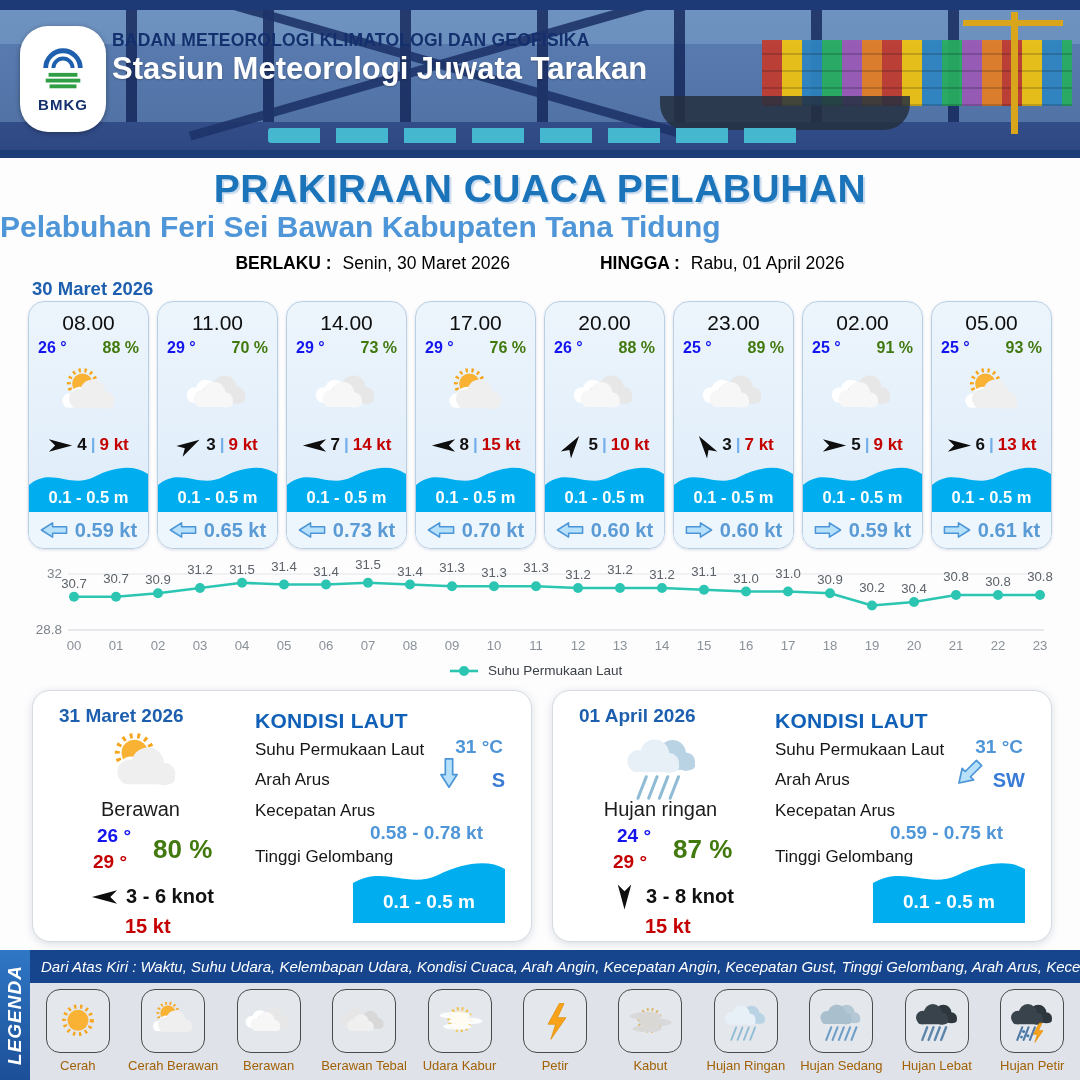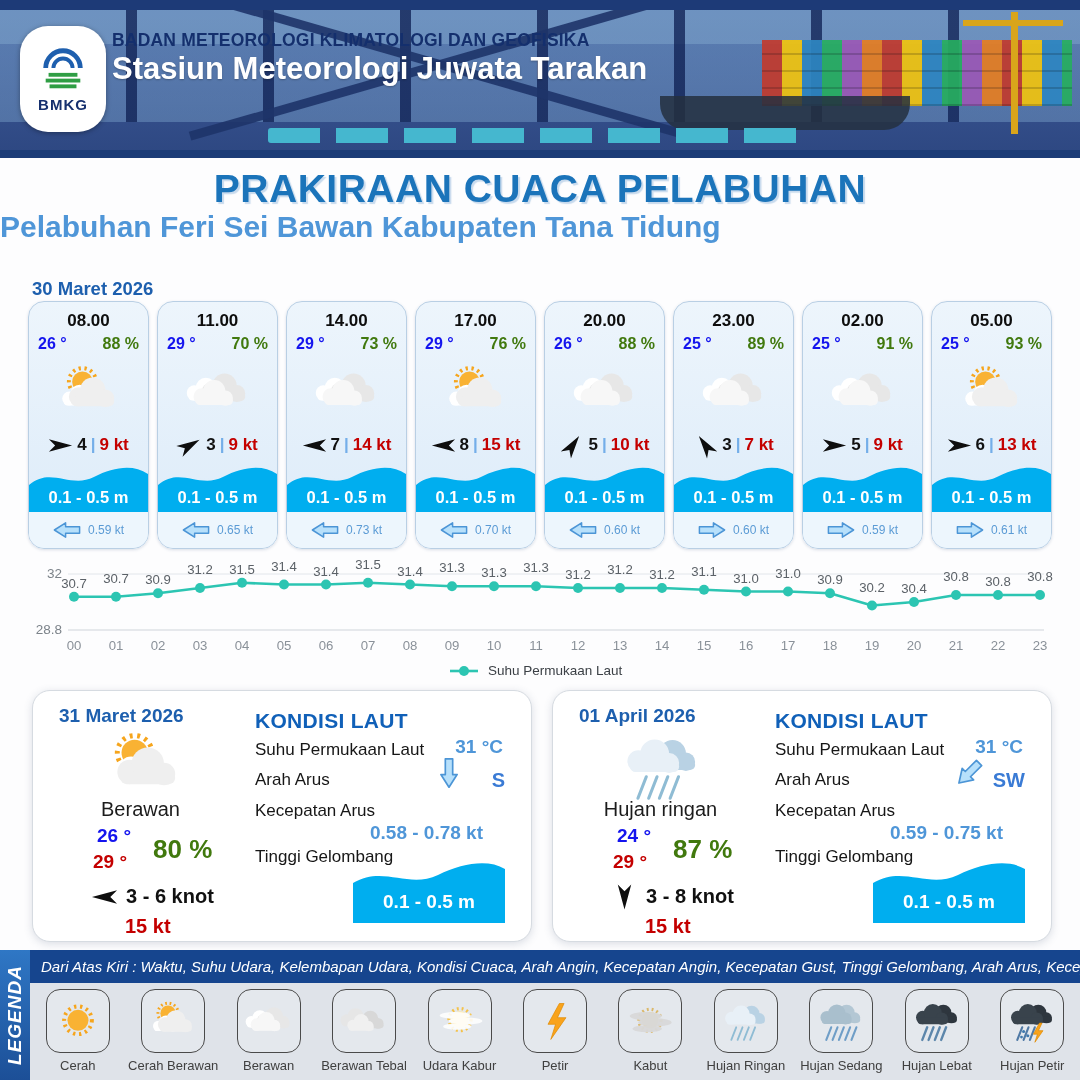--- a/index.html
+++ b/index.html
@@ -36,31 +36,31 @@
               color:#1b74ba;letter-spacing:.5px;text-shadow:2px 2px 1px rgba(165,195,225,.6);}
   .title-sub{position:absolute;left:0;top:210px;width:1080px;font-size:30px;font-weight:bold;color:#4f96d8;}
   .validity{position:absolute;left:0;top:253px;width:1080px;display:flex;justify-content:center;gap:90px;font-size:17.5px;color:#000;}
   .validity b{margin-right:6px;}
   .fdate{position:absolute;left:32px;top:278px;font-size:18.5px;font-weight:bold;color:#1d5fae;}
 
   
   .cards-row{position:absolute;left:28px;top:301px;width:1024px;height:248px;display:flex;gap:8px;}
   .fcard{flex:1;background:linear-gradient(180deg,#edf5fc,#dcebf9);border:1px solid #b9cfe4;border-radius:16px;
          display:flex;flex-direction:column;overflow:hidden;box-shadow:0 1px 3px rgba(50,80,120,.18);}
-  .ftime{text-align:center;font-weight:bold;font-size:17px;color:#0d0d0d;margin-top:9px;}
+  .ftime{text-align:center;font-weight:normal;font-size:21px;color:#0d0d0d;margin-top:9px;}
   .frow{display:flex;justify-content:space-between;padding:4px 9px 0;font-size:16px;font-weight:bold;}
   .ftemp{color:#1414ee;} .fhum{color:#41790e;}
   .ficon{flex:1;display:flex;align-items:center;justify-content:center;}
   .fwind{display:flex;align-items:center;justify-content:center;gap:4px;font-size:17px;font-weight:bold;height:30px;color:#111;}
   .fwind .pipe{color:#74aee9;} .fwind .gust{color:#c40000;}
   .fwave{position:relative;height:52px;}
   .fwave svg{position:absolute;left:0;top:0;width:100%;height:100%;}
   .fwave span{position:absolute;left:0;right:0;bottom:5px;text-align:center;color:#fff;font-weight:bold;font-size:16.5px;}
   .fcur{height:36px;background:#edf6fd;display:flex;align-items:center;justify-content:center;gap:7px;
-        font-size:12px;font-weight:normal;color:#5b9bd5;}
+        font-size:20px;font-weight:bold;color:#5b9bd5;}
 
   
   .chart-wrap{position:absolute;left:0;top:556px;width:956px;height:130px;}
 
   
   .dcard{position:absolute;top:690px;width:498px;height:250px;background:#fff;border:1px solid #d6dbe1;border-radius:18px;
          box-shadow:0 2px 8px rgba(60,80,110,.18);}
   .d-date{position:absolute;left:26px;top:14px;font-size:19px;font-weight:bold;color:#1d5fae;}
   .d-icon{position:absolute;left:35px;top:38px;width:150px;text-align:center;}
   .d-cond{position:absolute;left:0;top:107px;width:215px;text-align:center;font-size:20px;color:#1c1c1c;}
@@ -83,21 +83,21 @@
   .legend{position:absolute;left:0;top:950px;width:1080px;height:130px;background:#dfe3e9;}
   .legend-strip{position:absolute;left:0;top:0;width:30px;height:130px;background:linear-gradient(180deg,#2f77c5,#1c4f97);}
   .legend-strip span{position:absolute;left:50%;top:50%;transform:translate(-50%,-50%) rotate(-90deg);
                      color:#fff;font-weight:bold;font-style:italic;font-size:19px;letter-spacing:1px;white-space:nowrap;}
   .legend-bar{position:absolute;left:30px;top:0;right:0;height:33px;background:#16458e;color:#fff;
               font-style:italic;font-size:15px;line-height:33px;padding-left:11px;white-space:nowrap;overflow:hidden;}
   .legend-items{position:absolute;left:30px;top:33px;right:0;bottom:0;display:flex;}
   .litem{flex:1;display:flex;flex-direction:column;align-items:center;padding-top:6px;}
   .lbox{width:62px;height:62px;border:1.7px solid #4a4a4a;border-radius:14px;display:flex;align-items:center;justify-content:center;
         background:rgba(255,255,255,.18);}
-  .llabel{font-size:13px;color:#404040;margin-top:5px;white-space:nowrap;}
+  .llabel{font-size:13px;color:#a16207;margin-top:5px;white-space:nowrap;}
 </style>
 </head>
 <body>
 
 <div class="canvas">
 
   <div class="header">
     <div class="h-sea"></div>
     <div class="h-panes"></div>
     <div class="h-beam b1"></div>
@@ -119,20 +119,30 @@
         </g>
       </svg>
       <b>BMKG</b>
     </div>
     <div class="h-agency">BADAN METEOROLOGI KLIMATOLOGI DAN GEOFISIKA</div>
     <div class="h-station">Stasiun Meteorologi Juwata Tarakan</div>
   </div>
 
   <div class="title-main">PRAKIRAAN CUACA PELABUHAN</div>
   <div class="title-sub">Pelabuhan Feri Sei Bawan Kabupaten Tana Tidung</div>
+  <div class="validity">
+    <div>
+      <b>BERLAKU :</b>
+      <span>Senin, 30 Maret 2026</span>
+    </div>
+    <div>
+      <b>HINGGA :</b>
+      <span>Rabu, 01 April 2026</span>
+    </div>
+  </div>
   <div class="fdate">30 Maret 2026</div>
 
   <div class="cards-row" id="cards-row">
       <div class="fcard">
         <div class="ftime">08.00</div>
         <div class="frow">
           <span class="ftemp">26 °</span>
           <span class="fhum">88 %</span>
         </div>
         <div class="ficon">

